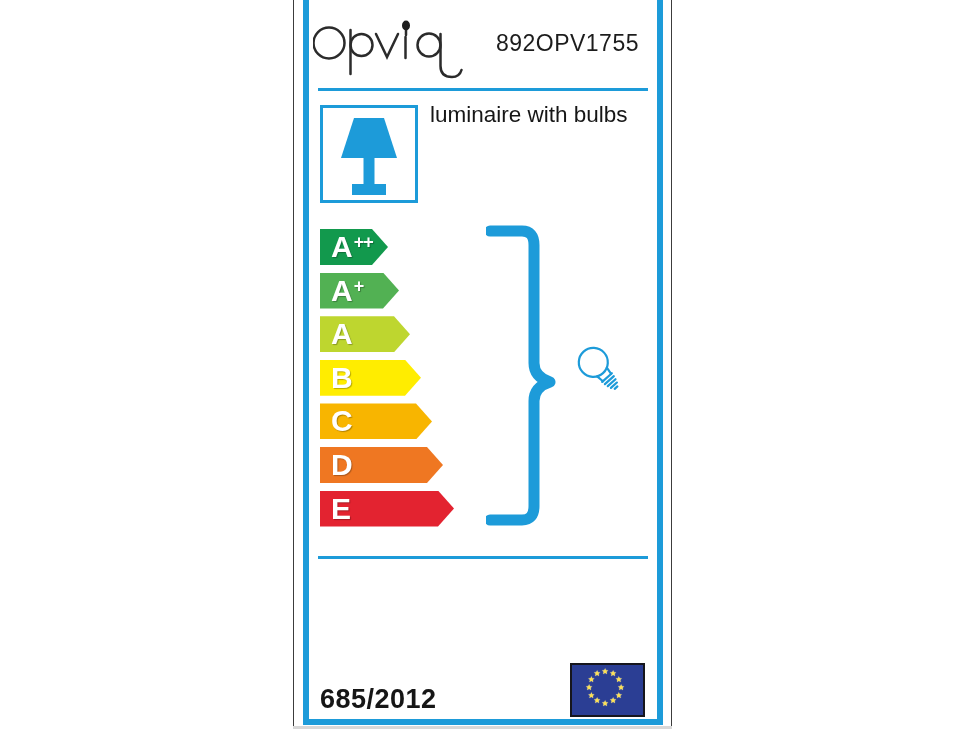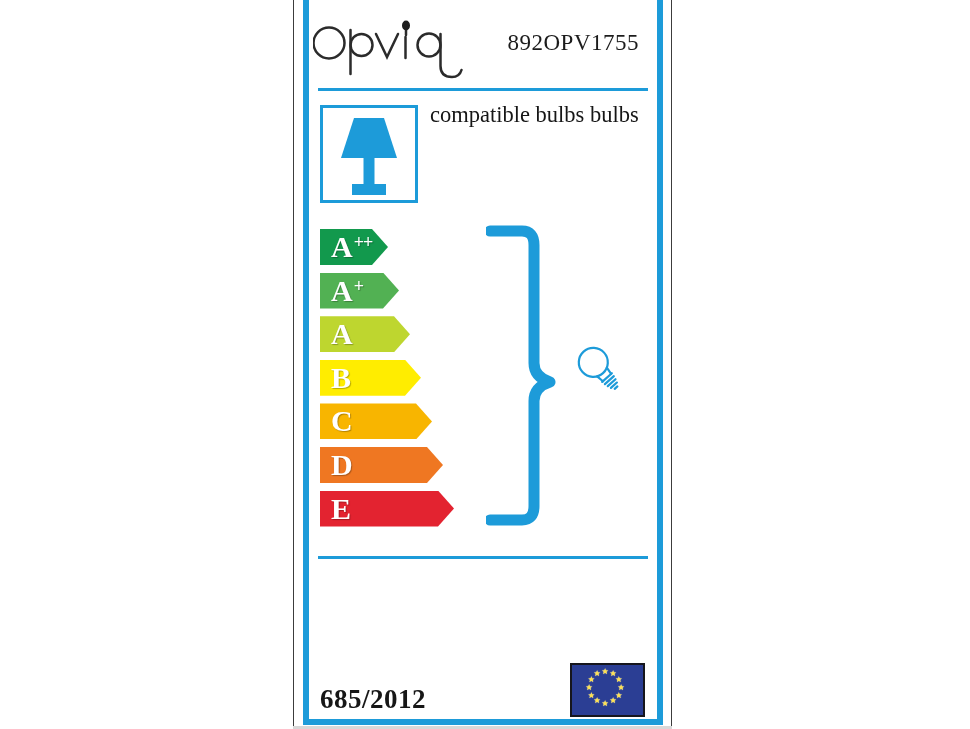--- a/index.html
+++ b/index.html
@@ -2,21 +2,21 @@
 <html style="--blue: #1d9bd9;"><head>
 <meta charset="utf-8">
 <style>
   :root{
     --blue:#1d9bd9;
     --ink:#1b1b1b;
   }
   html,body{margin:0;padding:0;background:#ffffff;}
   .stage{
     position:relative;width:970px;height:729px;background:#ffffff;
-    overflow:hidden;font-family:Liberation Serif, serif;color:var(--ink);
+    overflow:hidden;font-family:Liberation Sans, sans-serif;color:var(--ink);
   }
   .page{
     position:absolute;left:293px;top:0;width:377px;height:729px;background:#ffffff;
     border-left:1px solid #3c3c3c;border-right:1px solid #3c3c3c;
   }
   .label-frame{
     position:absolute;left:9px;right:8px;top:-10px;bottom:4px;
     border:6px solid var(--blue);border-top:none;
   }
   .bottom-strip{position:absolute;left:-1px;right:-1px;bottom:0;height:3px;background:#d8d8d8;}
@@ -94,21 +94,21 @@
     <div class="lamp-box">
       <svg width="92" height="92" viewBox="0 0 92 92">
         <g class="blue-fill">
           <polygon points="31,10 61,10 74,50 18,50"></polygon>
           <rect x="40.5" y="48" width="11" height="38"></rect>
           <rect x="29" y="76" width="34" height="11"></rect>
         </g>
       </svg>
     </div>
     <div class="intro">
-      <div>compatible bulbs bulbs</div>
+      <div>luminaire with bulbs</div>
     </div>
 
     <div id="energy-scale">
         <div class="arrow" style="top: 229px; width: 68px; background: rgb(18, 153, 77);"><span>A</span><span class="sup">++</span></div>
         <div class="arrow" style="top: 272.6px; width: 79px; background: rgb(82, 177, 83);"><span>A</span><span class="sup">+</span></div>
         <div class="arrow" style="top: 316.2px; width: 90px; background: rgb(190, 214, 47);"><span>A</span></div>
         <div class="arrow" style="top: 359.8px; width: 101px; background: rgb(255, 237, 0);"><span>B</span></div>
         <div class="arrow" style="top: 403.4px; width: 112px; background: rgb(248, 181, 0);"><span>C</span></div>
         <div class="arrow" style="top: 447px; width: 123px; background: rgb(239, 119, 34);"><span>D</span></div>
         <div class="arrow" style="top: 490.6px; width: 134px; background: rgb(227, 35, 48);"><span>E</span></div>

